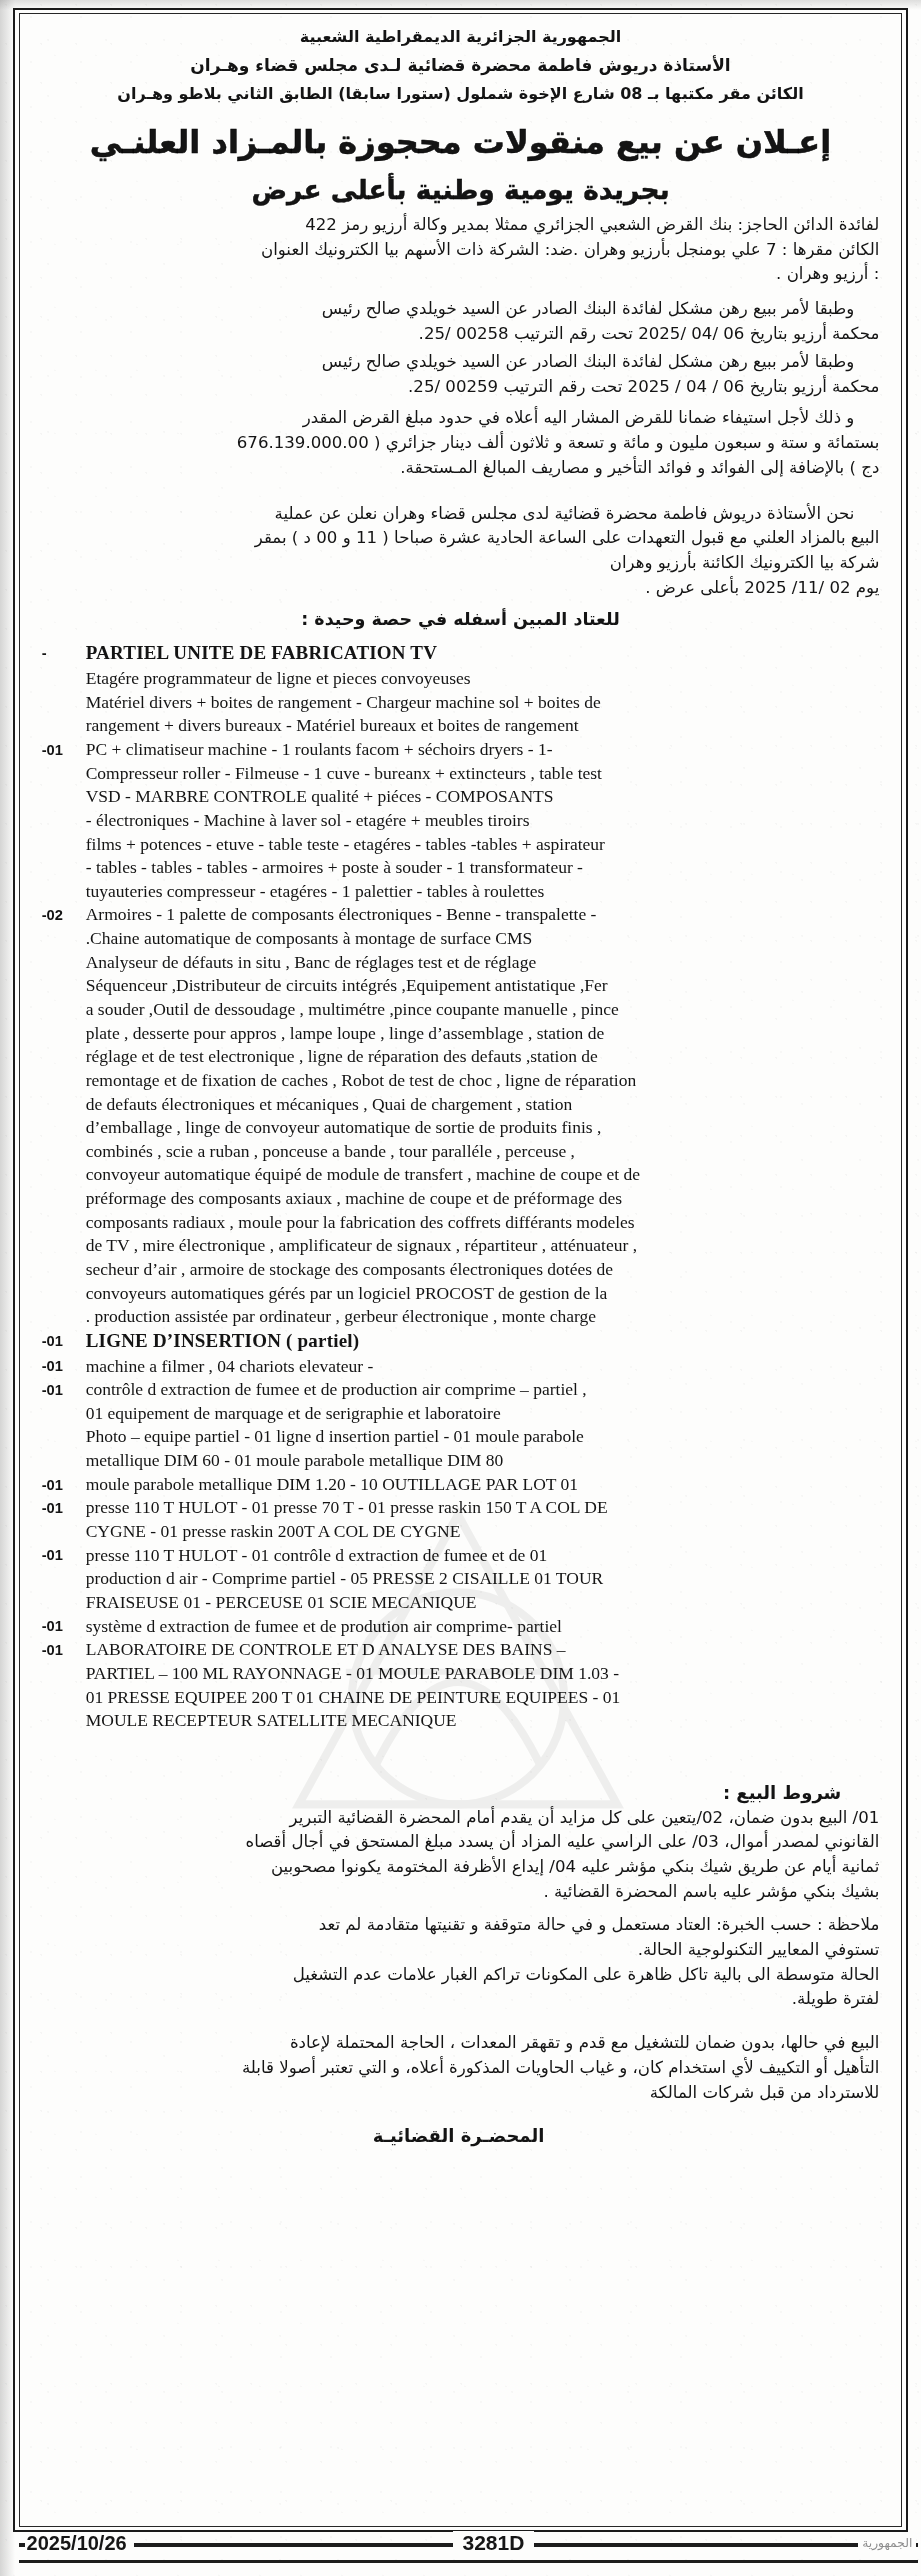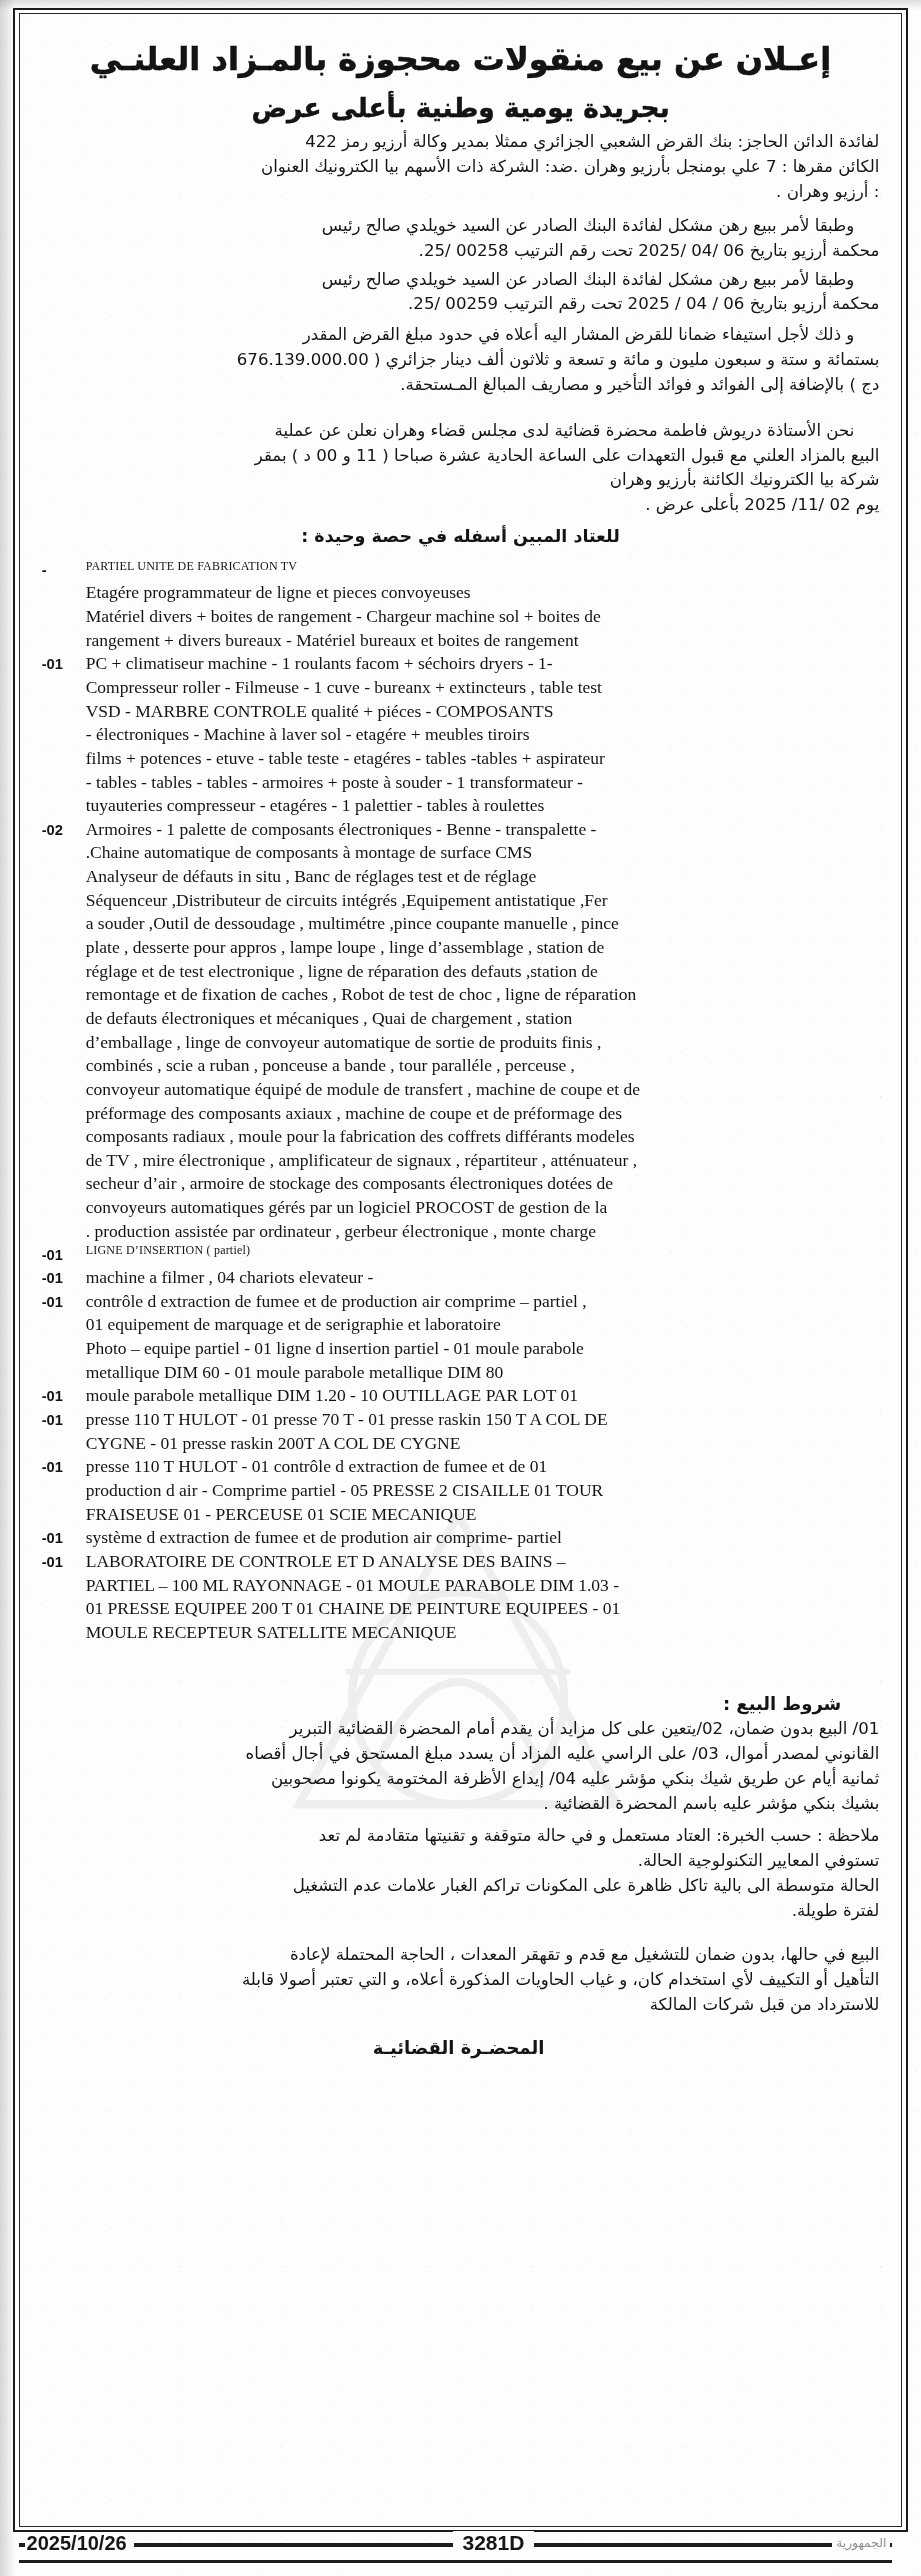--- a/index.html
+++ b/index.html
@@ -123,22 +123,22 @@
   .fr-marker {
     flex: 0 0 44px;
     font-family: "Liberation Sans", "DejaVu Sans", sans-serif;
     font-size: 14.7px;
     font-weight: 700;
     padding-top: 2.8px;
     text-align: left;
   }
   .fr-text { flex: 1 1 auto; }
   .fr-head {
-    font-weight: 400;
-    font-size: 12px;
+    font-weight: 700;
+    font-size: 19px;
     letter-spacing: 0.2px;
   }
   .fr-plain { font-size: 17.5px; }
   .spacer-lg { height: 44px; }
 
   
   .cond-title {
     text-align: left;
     font-weight: 700;
     font-size: 18px;
@@ -155,21 +155,21 @@
     font-weight: 700;
     font-size: 18px;
     margin-top: 19px;
     padding-right: 3.8px;
   }
 
   
   .footer {
     position: absolute;
     left: 19px;
-    right: 29px;
+    right: 3px;
     bottom: 7.6px;
     height: 42px;
   }
   .footer-rule {
     position: absolute;
     left: 0; right: 0; top: 17px;
     height: 3.8px;
     background: #1d1d1d;
   }
   .footer-rule2 {
@@ -252,20 +252,25 @@
       <path d="M60 140 Q100 60 140 140" fill="none" stroke="#000" stroke-width="4"></path>
       <path d="M45 95 H155" stroke="#000" stroke-width="3"></path>
     </svg>
   </div>
 
   <div class="frame-outer"></div>
   <div class="frame-inner"></div>
 
   <div class="content">
 
+    <div class="ar">
+      <div class="hdr-line hdr-1">الجمهورية الجزائرية الديمقراطية الشعبية</div>
+      <div class="hdr-line hdr-2">الأستاذة دريوش فاطمة محضرة قضائية لـدى  مجلس قضاء وهـران</div>
+      <div class="hdr-line hdr-3">الكائن مقر مكتبها بـ 08 شارع الإخوة شملول (ستورا  سابقا) الطابق الثاني بلاطو وهـران</div>
+    </div>
 
     <div class="ar">
       <div class="title-main">إعـلان عن بيع منقولات محجوزة بالمـزاد العلنـي</div>
       <div class="title-sub">بجريدة يومية وطنية  بأعلى عرض</div>
     </div>
 
     <div class="ar" style="margin-top:3px;">
       <div class="ar-line">لفائدة الدائن الحاجز: بنك القرض الشعبي الجزائري ممثلا بمدير وكالة أرزيو رمز 422</div>
       <div class="ar-line">الكائن مقرها :  7 علي بومنجل بأرزيو وهران .ضد: الشركة ذات الأسهم بيا الكترونيك العنوان</div>
       <div class="ar-line">: أرزيو وهران .</div>

